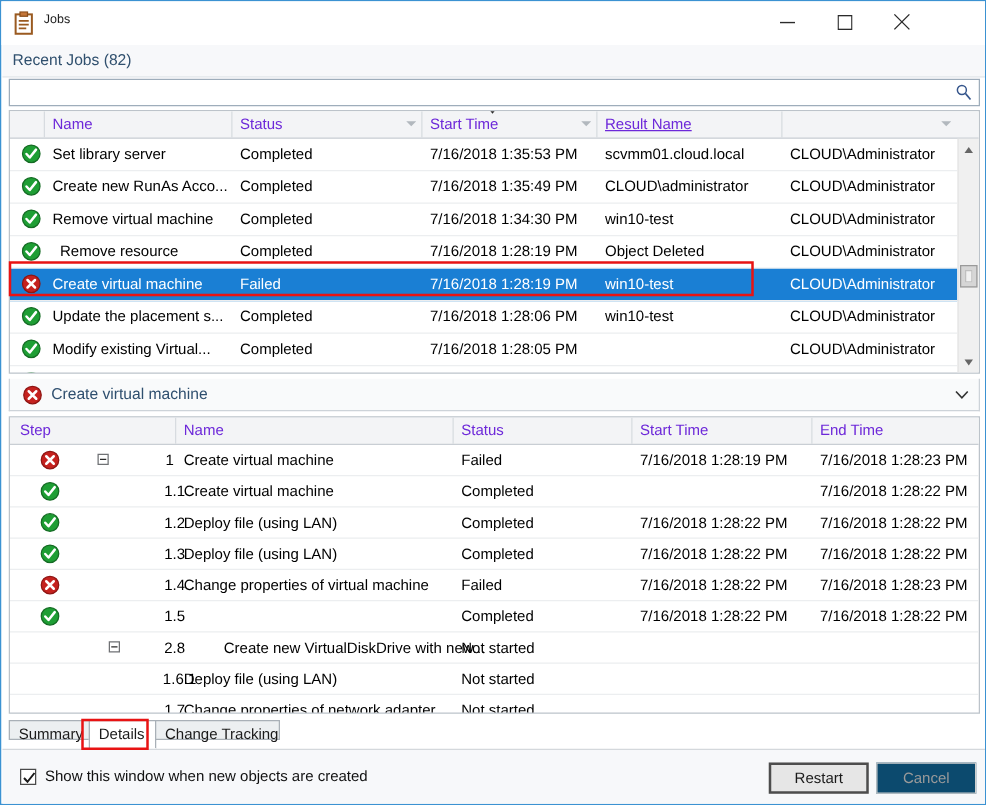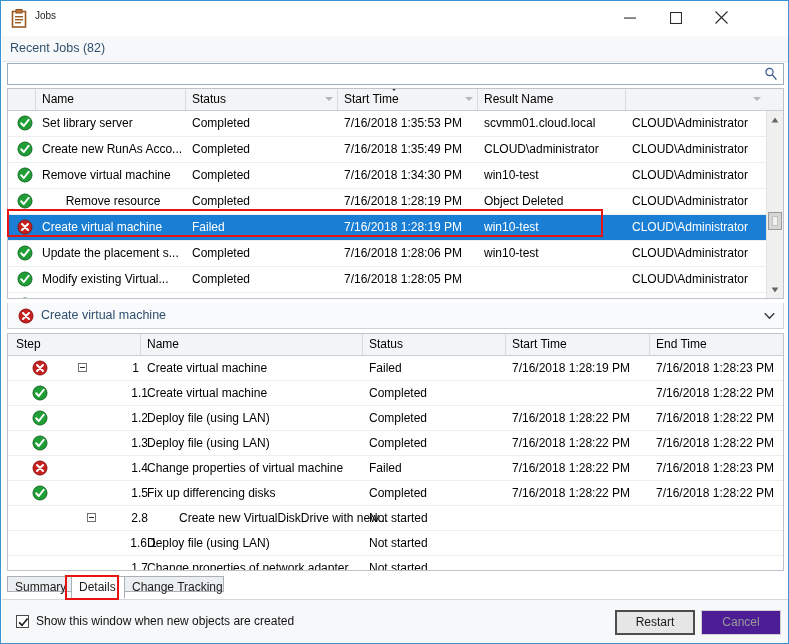--- a/index.html
+++ b/index.html
@@ -122,21 +122,21 @@
   }
   .hcell {
     position: absolute;
     top: 0;
     height: 21px;
     box-sizing: border-box;
     border-right: 1px solid #d7dbe0;
     padding-left: 6px;
     font-size: 12px;
     line-height: 21px;
-    color: #000000;
+    color: #6d28d9;
     white-space: nowrap;
     overflow: hidden;
   }
   .hcell.nosep { border-right: none; }
   .filter-arrow {
     position: absolute;
     top: 8px;
     width: 0; height: 0;
     border-left: 4px solid transparent;
     border-right: 4px solid transparent;
@@ -396,21 +396,21 @@
     box-sizing: border-box;
     background: #e6e6e6;
     border: 1px solid #adadad;
     font-family: "Liberation Sans", sans-serif;
     font-size: 12px;
     color: #1a1a1a;
     text-align: center;
     line-height: 23px;
   }
   .fbtn.default { border: 2px solid #4d4d4d; line-height: 21px; }
-  .fbtn.disabled { color: #9a9a9a; background: #4c1d95; border-color: #cfcfcf; }
+  .fbtn.disabled { color: #9a9a9a; background: #0c4a6e; border-color: #cfcfcf; }
   .btn-restart { right: 93px; }
   .btn-cancel  { right: 7px; }
 
   
   .annot {
     position: absolute;
     border: 2px solid #e81313;
     box-sizing: border-box;
     pointer-events: none;
   }
@@ -465,21 +465,21 @@
 
   <div class="toplist">
     <div class="grid-head" id="jobs-head">
         <div class="hcell" style="left: 2px; width: 26px;"></div>
         <div class="hcell" style="left: 28px; width: 150px;">Name</div>
         <div class="hcell" style="left: 178px; width: 152px;">Status</div>
         <div class="filter-arrow" style="left: 317px;"></div>
         <div class="hcell" style="left: 330px; width: 140px;">Start Time</div>
         <div class="filter-arrow" style="left: 457px;"></div>
         <div class="sort-arrow" style="left: 382px; top: -3px;"></div>
-        <div class="hcell" style="left: 470px; width: 148px;">Result Name</div>
+        <div class="hcell" style="left: 470px; width: 148px; text-decoration: underline;">Result Name</div>
         <div class="filter-arrow" style="left: 745px;"></div>
       </div>
     <div class="top-rows" id="jobs-rows">
         <div class="trow">
           <span class="statusicon"><svg width="16" height="16" viewBox="0 0 16 16">
               <circle cx="8" cy="8" r="7" fill="#1e9e34" stroke="#156b24" stroke-width="1"></circle>
               <path d="M4.2 8.2 L6.8 11 L11.8 4.7" stroke="#ffffff" stroke-width="2" fill="none" stroke-linecap="round" stroke-linejoin="round"></path>
             </svg></span>
           <div class="tcell" style="left: 34px; width: 142px;">Set library server</div>
           <div class="tcell" style="left: 184px; width: 144px;">Completed</div>
@@ -507,21 +507,21 @@
           <div class="tcell" style="left: 184px; width: 144px;">Completed</div>
           <div class="tcell" style="left: 336px; width: 132px;">7/16/2018 1:34:30 PM</div>
           <div class="tcell" style="left: 476px; width: 140px;">win10-test</div>
           <div class="tcell" style="left: 624px; width: 132px;">CLOUD\Administrator</div>
         </div>
         <div class="trow">
           <span class="statusicon"><svg width="16" height="16" viewBox="0 0 16 16">
               <circle cx="8" cy="8" r="7" fill="#1e9e34" stroke="#156b24" stroke-width="1"></circle>
               <path d="M4.2 8.2 L6.8 11 L11.8 4.7" stroke="#ffffff" stroke-width="2" fill="none" stroke-linecap="round" stroke-linejoin="round"></path>
             </svg></span>
-          <div class="tcell" style="left: 34px; width: 142px; text-align: center;">Remove resource</div>
+          <div class="tcell" style="left: 40px; width: 142px;">Remove resource</div>
           <div class="tcell" style="left: 184px; width: 144px;">Completed</div>
           <div class="tcell" style="left: 336px; width: 132px;">7/16/2018 1:28:19 PM</div>
           <div class="tcell" style="left: 476px; width: 140px;">Object Deleted</div>
           <div class="tcell" style="left: 624px; width: 132px;">CLOUD\Administrator</div>
         </div>
         <div class="trow sel">
           <span class="statusicon"><svg width="16" height="16" viewBox="0 0 16 16">
               <circle cx="8" cy="8" r="7" fill="#c5221f" stroke="#8e1513" stroke-width="1"></circle>
               <path d="M5 5 L11 11 M11 5 L5 11" stroke="#ffffff" stroke-width="2" stroke-linecap="round"></path>
             </svg></span>
@@ -659,21 +659,20 @@
           <div class="dcell" style="left: 361px; width: 135px;">Failed</div>
           <div class="dcell" style="left: 504px; width: 136px;">7/16/2018 1:28:22 PM</div>
           <div class="dcell" style="left: 648px; width: 125px;">7/16/2018 1:28:23 PM</div>
         </div>
         <div class="drow">
           <span class="d-icon"><svg width="16" height="16" viewBox="0 0 16 16">
               <circle cx="8" cy="8" r="7" fill="#1e9e34" stroke="#156b24" stroke-width="1"></circle>
               <path d="M4.2 8.2 L6.8 11 L11.8 4.7" stroke="#ffffff" stroke-width="2" fill="none" stroke-linecap="round" stroke-linejoin="round"></path>
             </svg></span>
           <div class="d-step" style="left: 62px;">1.5</div>
-          <div class="dcell" style="left: 139px; width: 214px;">Fix up differencing disks</div>
           <div class="dcell" style="left: 361px; width: 135px;">Completed</div>
           <div class="dcell" style="left: 504px; width: 136px;">7/16/2018 1:28:22 PM</div>
           <div class="dcell" style="left: 648px; width: 125px;">7/16/2018 1:28:22 PM</div>
         </div>
         <div class="drow">
           <span class="expander" style="left: 79px;"></span>
           <div class="d-step" style="left: 62px;">2.8</div>
           <div class="dcell" style="left: 139px; width: 214px; margin-left: 32px;">Create new VirtualDiskDrive with new...</div>
           <div class="dcell" style="left: 361px; width: 135px;">Not started</div>
           <div class="dcell" style="left: 504px; width: 136px;"></div>

